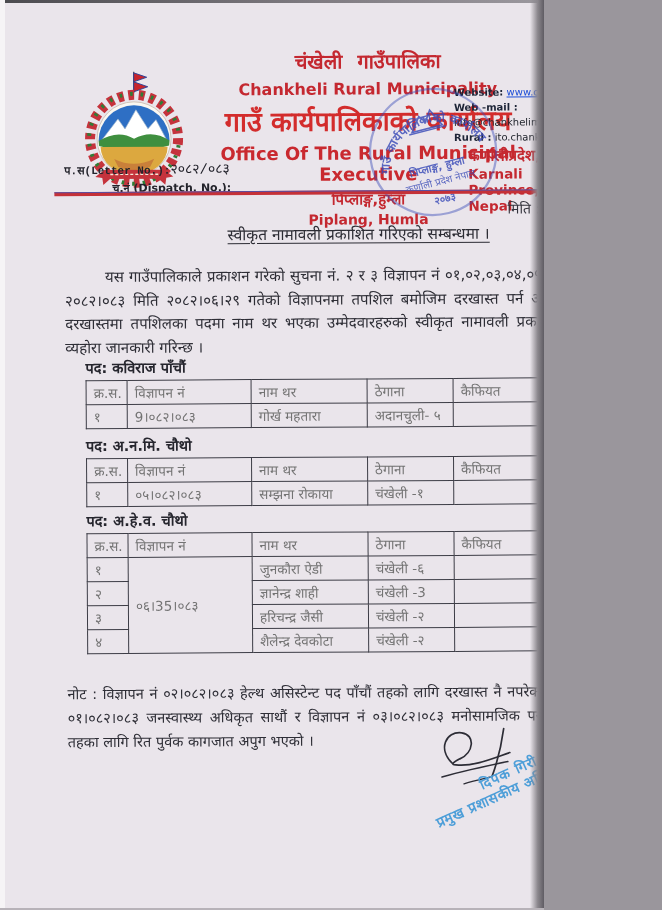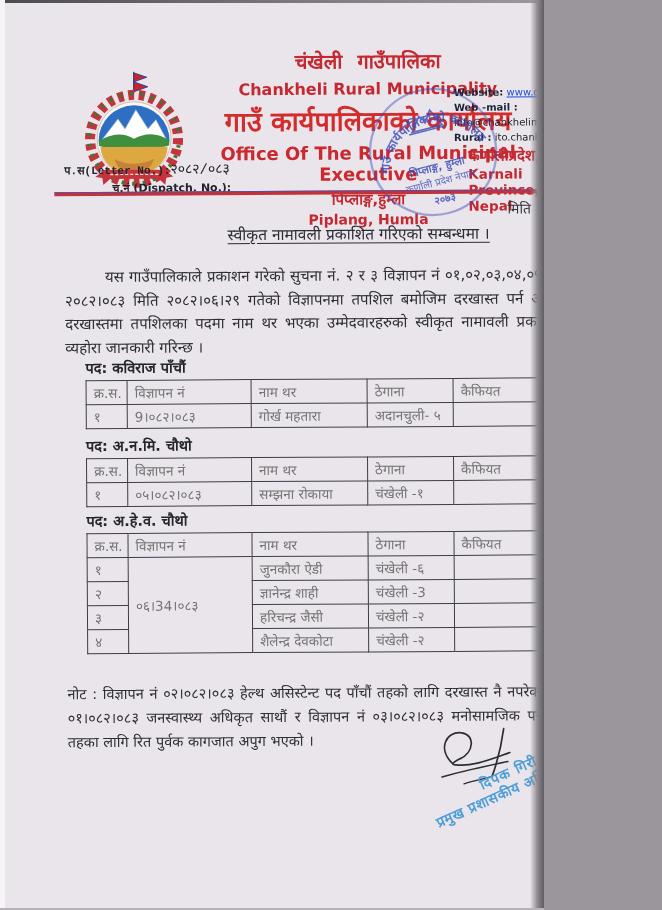--- a/index.html
+++ b/index.html
@@ -204,21 +204,21 @@
         <tbody>
             <tr>
           <th>क्र.स.</th>
           <th>विज्ञापन नं</th>
           <th>नाम थर</th>
           <th>ठेगाना</th>
           <th>कैफियत</th>
         </tr>
         <tr>
           <td>१</td>
-          <td class="merge" rowspan="4">०६।34।०८३</td>
+          <td class="merge" rowspan="4">०६।35।०८३</td>
           <td>जुनकौरा ऐडी</td>
           <td>चंखेली -६</td>
           <td></td>
         </tr>
         <tr>
           <td>२</td>
           <td>ज्ञानेन्द्र शाही</td>
           <td>चंखेली -3</td>
           <td></td>
         </tr>

